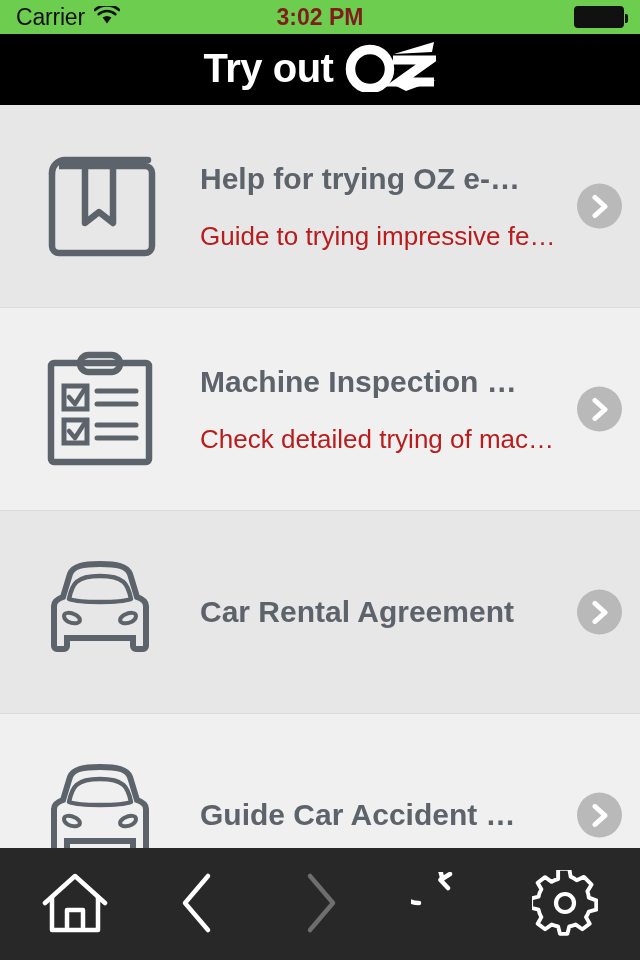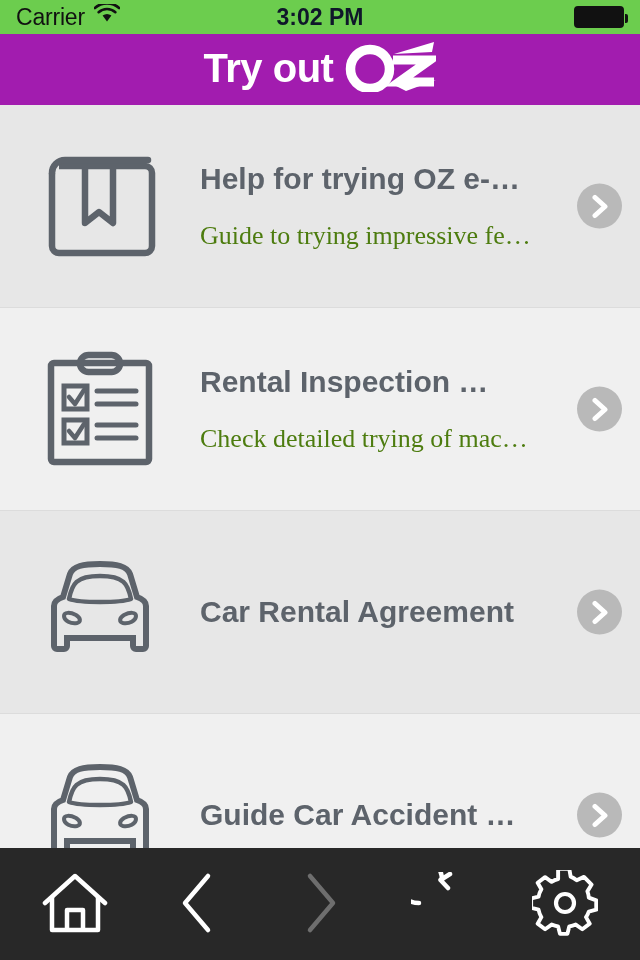--- a/index.html
+++ b/index.html
@@ -11,41 +11,41 @@
     position:relative;
   }
 
   
   .statusbar{
     position:absolute; top:0; left:0; width:640px; height:34px;
     background:#6ccd4e;
     display:flex; align-items:center;
     padding:0 16px;
   }
-  .status-left{ display:flex; align-items:flex-start; gap:9px; }
+  .status-left{ display:flex; align-items:center; gap:9px; }
   .carrier{ font-size:23px; color:#111; letter-spacing:-0.2px; }
   .wifi{ display:block; }
   .status-center{
     position:absolute; left:0; width:640px; text-align:center;
-    font-size:23px; font-weight:bold; color:#0f172a; pointer-events:none;
+    font-size:23px; font-weight:bold; color:#7f1d1d; pointer-events:none;
   }
   .status-right{ margin-left:auto; display:flex; align-items:center; z-index:2;}
   .battery{
     width:50px; height:22px; border:2.5px solid #111; border-radius:4px;
     position:relative; background:#111;
   }
   .battery:after{
     content:""; position:absolute; right:-6px; top:6px;
     width:3.5px; height:9px; background:#111; border-radius:0 2px 2px 0;
   }
 
   
   .header{
     position:absolute; top:34px; left:0; width:640px; height:71px;
-    background:#a21caf;
+    background:#000000;
     display:flex; align-items:center; justify-content:center;
   }
   .logo{ display:flex; align-items:center; transform:translateY(-2px); }
   .logo-text{
     font-size:40px; font-weight:bold; color:#fff;
     letter-spacing:-0.5px; line-height:1;
   }
   .logo-oz{ margin-left:11px; position:relative; display:block; }
 
   
@@ -68,22 +68,22 @@
   .row-body{
     flex:1; display:flex; flex-direction:column; justify-content:center;
     padding-right:18px; height:203px;gap:11px;
   }
   .row-body.single{ justify-content:center; }
   .row-title{
     font-size:30px; font-weight:bold; color:#5d636b;
     white-space:nowrap; overflow:hidden; line-height:1.25;
   }
   .row-sub{
-    font-size:26px; color:#4d7c0f; white-space:nowrap; overflow:hidden;
-    margin-top:12px; line-height:1.25;font-family:Liberation Serif, serif;
+    font-size:26px; color:#b91c1c; white-space:nowrap; overflow:hidden;
+    margin-top:12px; line-height:1.25;
   }
 
   .chev{
     position:absolute; right:18px; top:50%; transform:translateY(-50%);
     width:45px; height:45px; border-radius:50%;
     background:#b9b9b9;
     display:flex; align-items:center; justify-content:center;
   }
 
   
@@ -168,21 +168,21 @@
         <path d="M24 47 L30 54 L39 40" fill="none" stroke="#5d636b" stroke-width="4.5" stroke-linecap="round" stroke-linejoin="round"></path>
         <rect x="19" y="70" width="23" height="23" fill="none" stroke="#5d636b" stroke-width="5"></rect>
         <path d="M24 81 L30 88 L39 74" fill="none" stroke="#5d636b" stroke-width="4.5" stroke-linecap="round" stroke-linejoin="round"></path>
         <path d="M52 41 H91" stroke="#5d636b" stroke-width="5" stroke-linecap="round"></path>
         <path d="M52 54 H91" stroke="#5d636b" stroke-width="5" stroke-linecap="round"></path>
         <path d="M52 75 H91" stroke="#5d636b" stroke-width="5" stroke-linecap="round"></path>
         <path d="M52 88 H91" stroke="#5d636b" stroke-width="5" stroke-linecap="round"></path>
       </svg>
     </div>
     <div class="row-body">
-      <div class="row-title">Rental Inspection …</div>
+      <div class="row-title">Machine Inspection …</div>
       <div class="row-sub">Check detailed trying of mac…</div>
     </div>
     <div class="chev">
       <svg width="18" height="24" viewBox="0 0 18 24">
         <path d="M4 3 L14 12 L4 21" fill="none" stroke="#fff" stroke-width="5" stroke-linecap="round" stroke-linejoin="round"></path>
       </svg>
     </div>
   </div>
 
   <div class="row alt">

